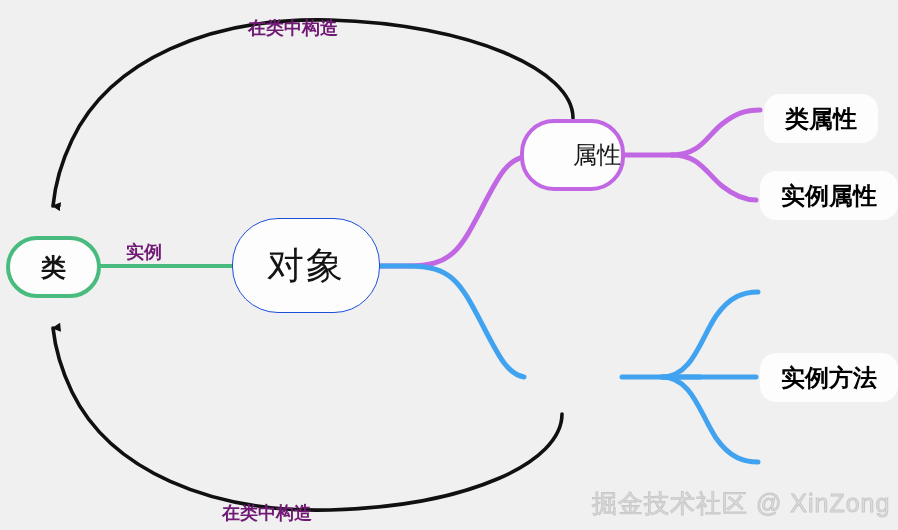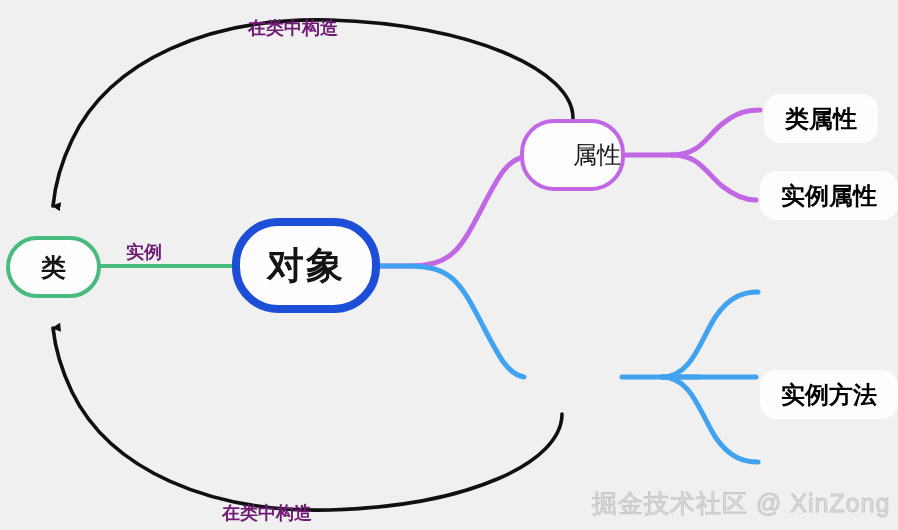--- a/index.html
+++ b/index.html
@@ -29,23 +29,23 @@
     box-sizing: border-box;
     display: flex;
     align-items: center;
     justify-content: center;
     background: #fdfdfd;
     color: #141414;
     white-space: nowrap;
   }
   .node-root {
     border-radius: 46px;
-    border: 8px solid #1d4ed8;
+    border: 1px solid #1d4ed8;
     font-size: 37px;
-    font-weight: bold;
+    font-weight: normal;
     letter-spacing: 2px;
   }
   .node-class {
     border-radius: 40px;
     border: 4px solid #4abb7e;
     font-size: 25px;
     font-weight: bold;
   }
   .node-branch-attr {
     border-radius: 34px;
@@ -135,21 +135,21 @@
 
   <div class="node node-leaf" style="left:764px; top:94px; width:114px; height:49px;">
     <span>类属性</span>
   </div>
 
   <div class="node node-leaf" style="left:760px; top:171px; width:138px; height:49px;">
     <span>实例属性</span>
   </div>
 
 
-  <div class="node node-leaf" style="left:760px; top:370px; width:138px; height:49px;text-align:center;">
+  <div class="node node-leaf" style="left:760px; top:353px; width:138px; height:49px;text-align:center;">
     <span>实例方法</span>
   </div>
 
 
   <div class="edge-label" style="left:126px; top:240px;">实例</div>
 
   <div class="edge-label" style="left:248px; top:16px;">在类中构造</div>
 
   <div class="edge-label" style="left:222px; top:501px;">在类中构造</div>
 

